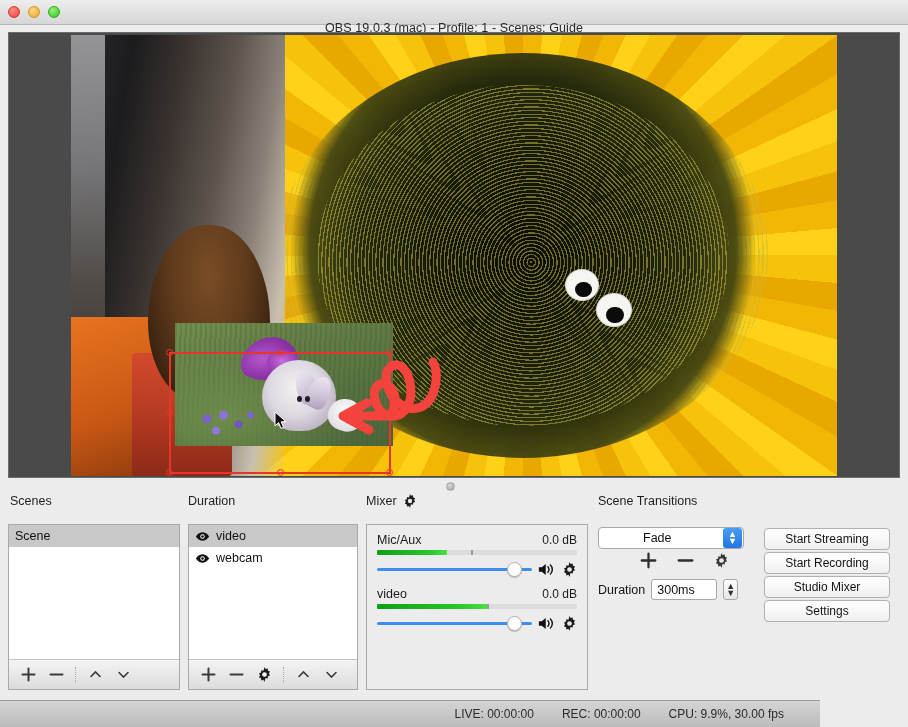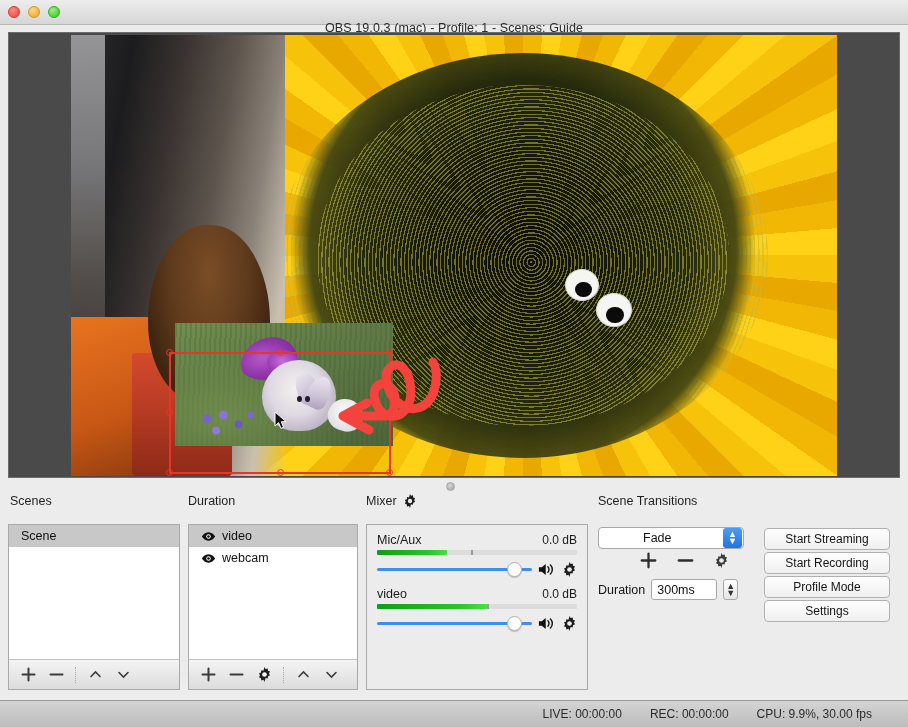--- a/index.html
+++ b/index.html
@@ -181,21 +181,21 @@
   
   .list-panel {
     position: absolute; background: #fff;
     border: 1px solid #a9a9a9; display: flex; flex-direction: column;
   }
   #panel-scenes  { left: 8px;   top: 524px; width: 172px; height: 166px; }
   #panel-sources { left: 188px; top: 524px; width: 170px; height: 166px; }
   .list-body { flex: 1; overflow: hidden; }
   .list-item {
     height: 22px; display: flex; align-items: center; gap: 6px;
-    padding: 0 12px; font-size: 12.5px; color: #111;
+    padding: 0 6px; font-size: 12.5px; color: #111;
   }
   .list-item.selected { background: #c8c8c8; }
   .eye-icon { width: 15px; height: 11px; flex: 0 0 auto; }
 
   .list-toolbar {
     height: 30px; border-top: 1px solid #c2c2c2;
     background: linear-gradient(#f4f4f4, #dcdcdc);
     display: flex; align-items: center; padding: 0 6px; gap: 2px;
   }
   .tb-btn {
@@ -272,21 +272,21 @@
   .ctl-btn {
     width: 126px; height: 22px; margin-bottom: 2px;
     background: linear-gradient(#fefefe, #f0f0f0);
     border: 1px solid #b1b1b1; border-radius: 4px;
     font-size: 12px; color: #141414;
     display: flex; align-items: center; justify-content: center;
   }
 
   
   #statusbar {
-    position: absolute; left: 0; top: 700px; width: 908px; height: 27px;
+    position: absolute; left: 0; top: 700px; width: 820px; height: 27px;
     background: linear-gradient(#d4d4d4, #bcbcbc);
     border-top: 1px solid #9a9a9a;
     display: flex; align-items: center; justify-content: flex-end;
     gap: 28px; padding-right: 36px;
     font-size: 12px; color: #2b2b2b;
   }
 </style>
 </head>
 <body>
 
@@ -529,21 +529,21 @@
     <span id="duration-input">300ms</span>
     <span class="stepper-gray">
       <span>▲</span>
         <span>▼</span>
     </span>
   </div>
 
   <div id="control-buttons">
     <div class="ctl-btn">Start Streaming</div>
     <div class="ctl-btn">Start Recording</div>
-    <div class="ctl-btn">Profile Mode</div>
+    <div class="ctl-btn">Studio Mixer</div>
     <div class="ctl-btn">Settings</div>
   </div>
 
   <div id="statusbar">
     <span>LIVE: 00:00:00</span>
     <span>REC: 00:00:00</span>
     <span>CPU: 9.9%, 30.00 fps</span>
   </div>
 
 </div>

